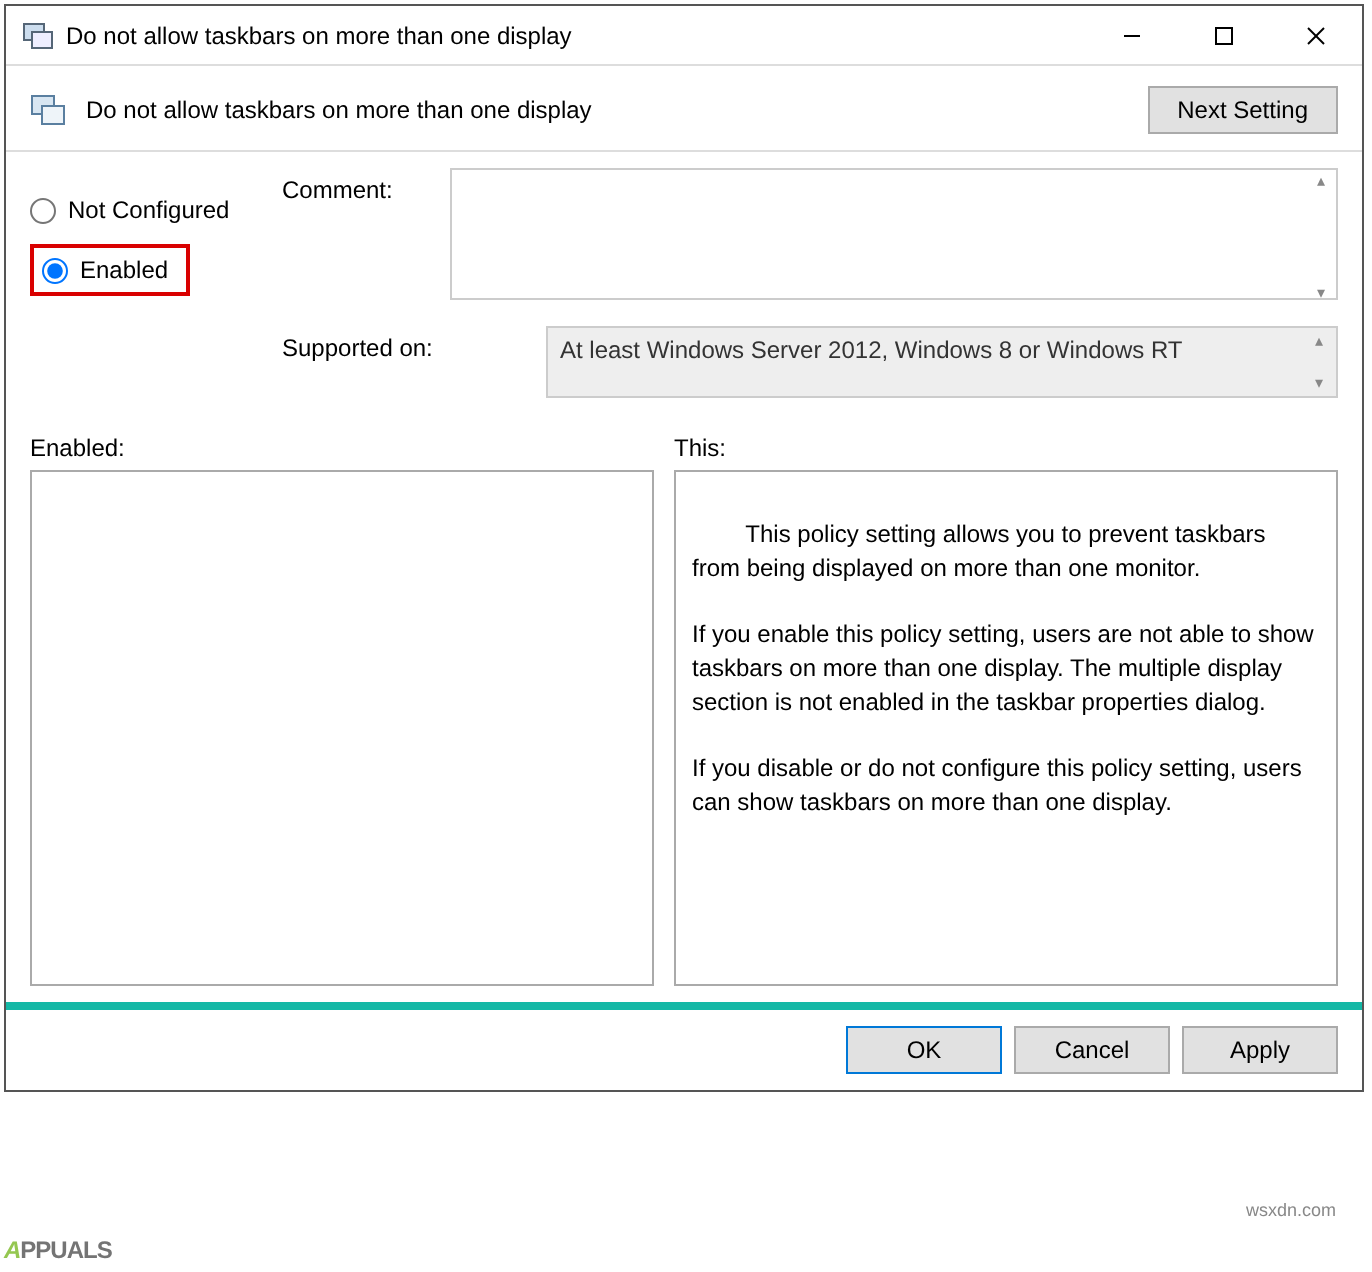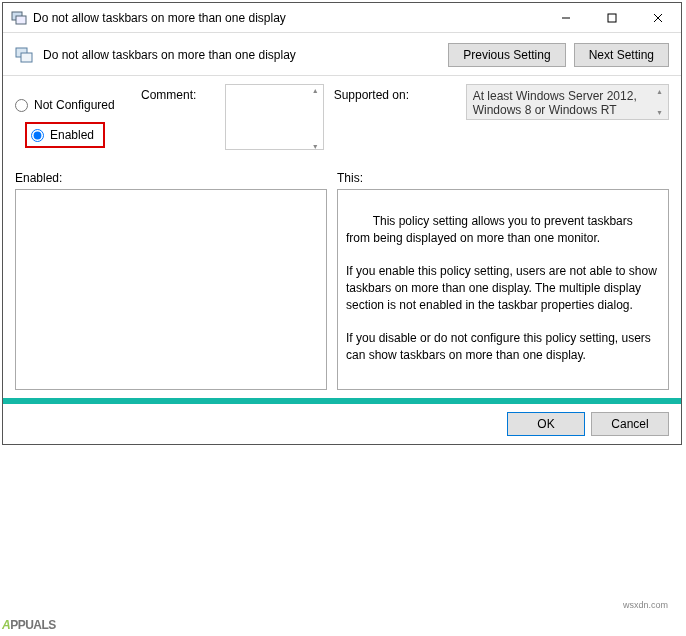--- a/index.html
+++ b/index.html
@@ -11,21 +11,21 @@
       font-family: "Segoe UI", Tahoma, sans-serif;
       font-size: 12px;
       background: #fff;
       width: 686px;
       height: 636px;
       overflow: hidden;
     }
     .window {
       border: 1px solid #555;
       width: 680px;
-      height: 443px;
+      height: 544px;
       margin: 2px;
       background: #fff;
       display: flex;
       flex-direction: column;
     }
     .titlebar {
       display: flex;
       align-items: center;
       height: 30px;
       padding-left: 8px;
@@ -102,28 +102,28 @@
       align-items: center;
       padding: 6px 0;
       cursor: pointer;
     }
     .radio-item input {
       margin-right: 6px;
     }
     .highlighted {
       border: 2px solid #d90000;
       padding: 4px 4px;
-      margin: 4px 10px;
+      margin: 4px 0;
       display: inline-flex;
       width: 80px;
     }
     .fields-col {
       flex: 1;
       display: flex;
-      flex-direction: row;
+      flex-direction: column;
       gap: 10px;
     }
     .field-row {
       display: flex;
       gap: 8px;
       align-items: flex-start;
     }
     .field-label {
       width: 76px;
       padding-top: 4px;
@@ -190,21 +190,21 @@
       flex: 1;
       border: 1px solid #aaa;
       background: #fff;
       padding: 6px 8px;
       font-size: 12px;
       line-height: 1.4;
       white-space: pre-wrap;
       position: relative;
     }
     .footer {
-      border-top: 6px solid #14b8a6;
+      border-top: 4px solid #14b8a6;
       padding: 8px 12px;
       display: flex;
       justify-content: flex-end;
       gap: 6px;
     }
     .footer-btn {
       width: 78px;
       height: 24px;
       border: 1px solid #aaa;
       background: #e1e1e1;
@@ -270,21 +270,20 @@
 
   <div class="content">
     <div class="header-row">
       <span class="policy-icon">
         <svg width="18" height="18" viewBox="0 0 18 18">
           <rect x="1" y="2" width="11" height="9" fill="#d8e6f2" stroke="#5a7fa0" stroke-width="1"></rect>
           <rect x="6" y="7" width="11" height="9" fill="#eef4f9" stroke="#5a7fa0" stroke-width="1"></rect>
         </svg>
       </span>
       <span class="policy-title">Do not allow taskbars on more than one display</span>
-      <button class="nav-btn">Previous Setting</button>
       <button class="nav-btn">Next Setting</button>
     </div>
     <div class="divider"></div>
 
     <div class="config-section">
       <div class="radio-col">
         <label class="radio-item">
           <input type="radio" name="state" style="">
           <span>Not Configured</span>
         </label>
@@ -332,18 +331,19 @@
 
 If you enable this policy setting, users are not able to show taskbars on more than one display. The multiple display section is not enabled in the taskbar properties dialog.
 
 If you disable or do not configure this policy setting, users can show taskbars on more than one display.</span>
       </div>
     </div>
 
     <div class="footer">
       <button class="footer-btn default">OK</button>
       <button class="footer-btn">Cancel</button>
+      <button class="footer-btn">Apply</button>
     </div>
   </div>
 </div>
 
 <div class="logo-watermark"><span class="green">A</span>PPUALS</div>
 <div class="watermark">wsxdn.com</div>
 
 </body></html>

